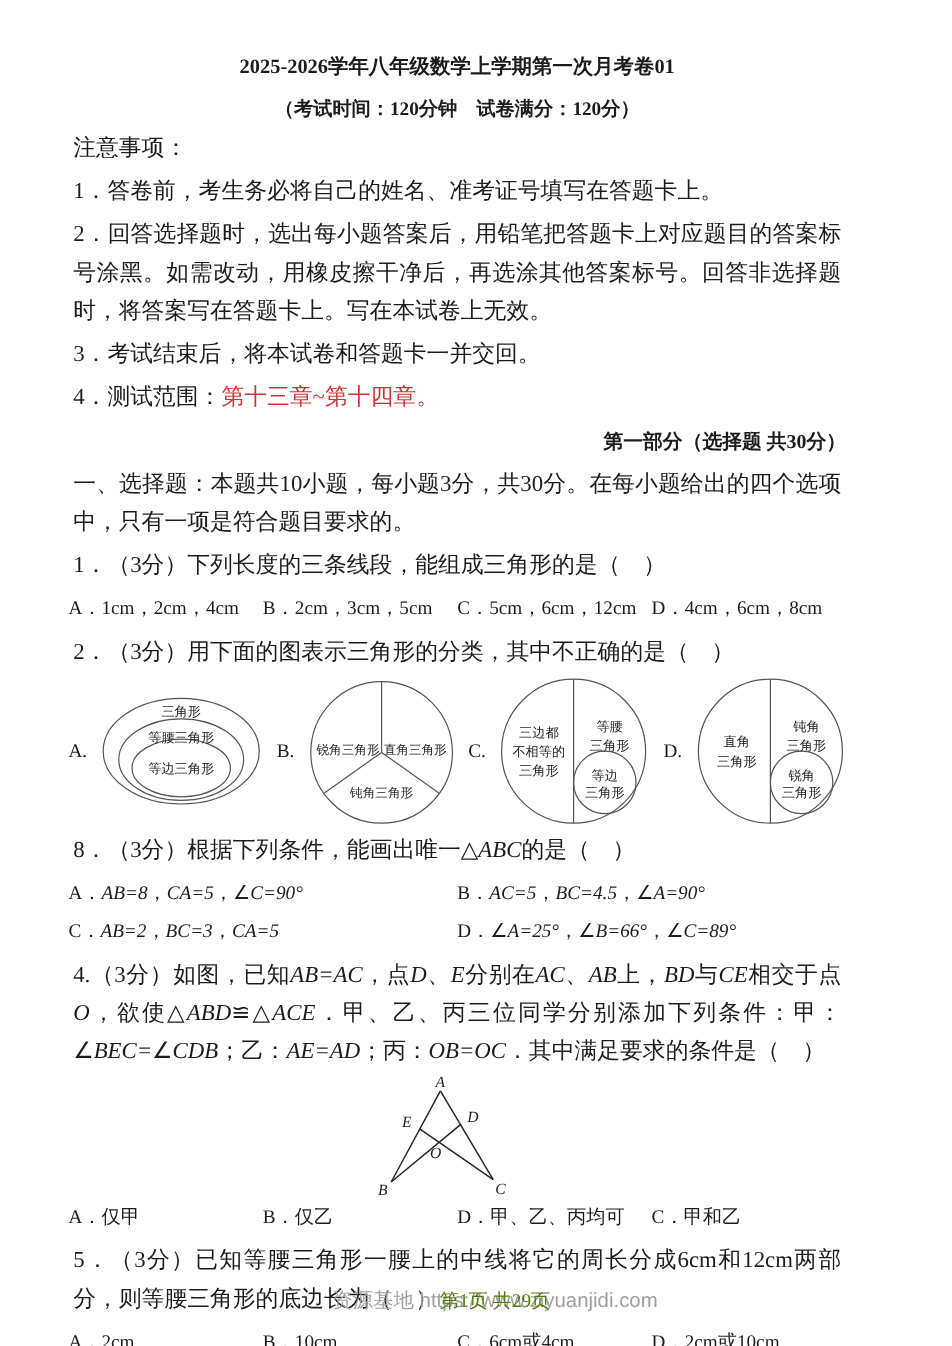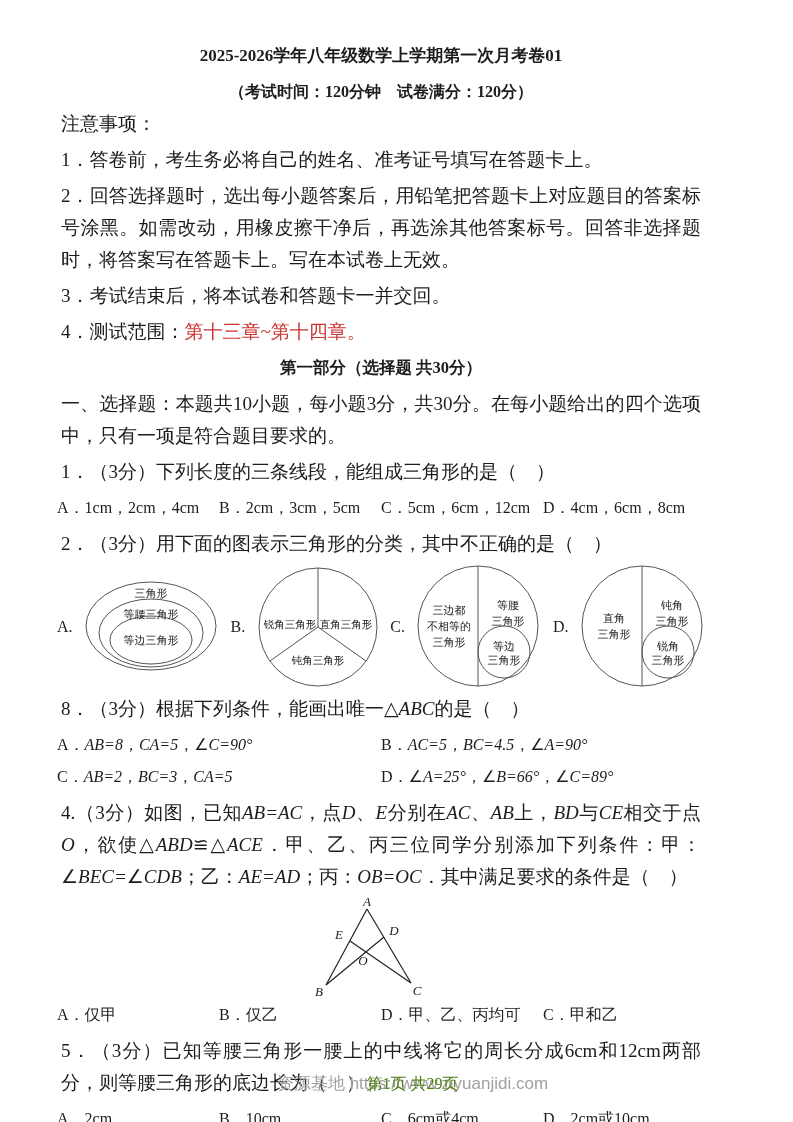--- a/index.html
+++ b/index.html
@@ -13,21 +13,21 @@
   }
   .content{padding:44px 88px 0 57px;}
   .title{
     text-align:center;font-weight:bold;font-size:17px;line-height:24px;
   }
   .subtitle{
     text-align:center;font-weight:bold;font-size:16px;line-height:24px;margin-top:12px;
   }
   p.line{margin:4px;font-size:19px;line-height:32px;text-align:justify;}
   .section-heading{
-    text-align:center;font-weight:bold;font-size:16.5px;line-height:32px;margin-top:4px;
+    text-align:right;font-weight:bold;font-size:16.5px;line-height:32px;margin-top:4px;
   }
   .red{color:#cc3333;}
   .math{font-style:italic;font-family:"Liberation Serif","DejaVu Sans",serif;}
   .opt-row4{
     display:grid;grid-template-columns:1fr 1fr 1fr 1fr;
     font-size:16px;line-height:32px;
   }
   .opt-row2{
     display:grid;grid-template-columns:1fr 1fr;
     font-size:16px;line-height:32px;

